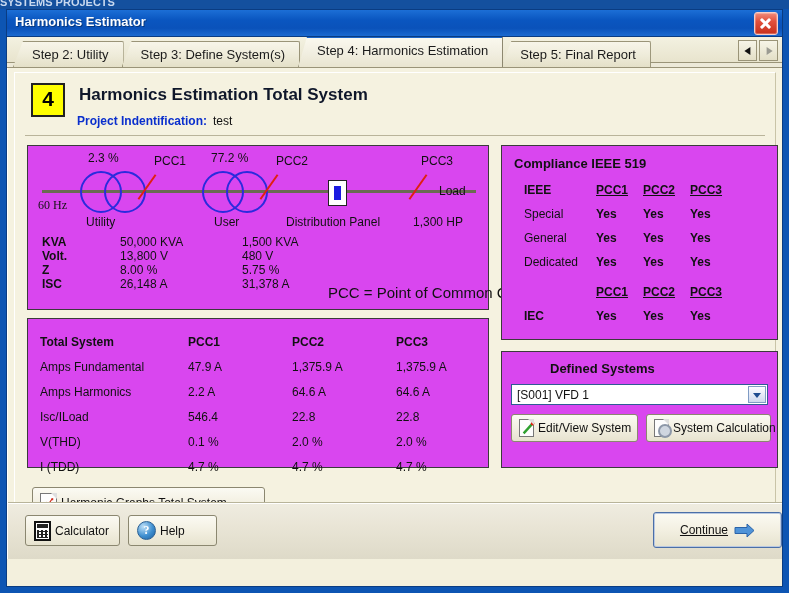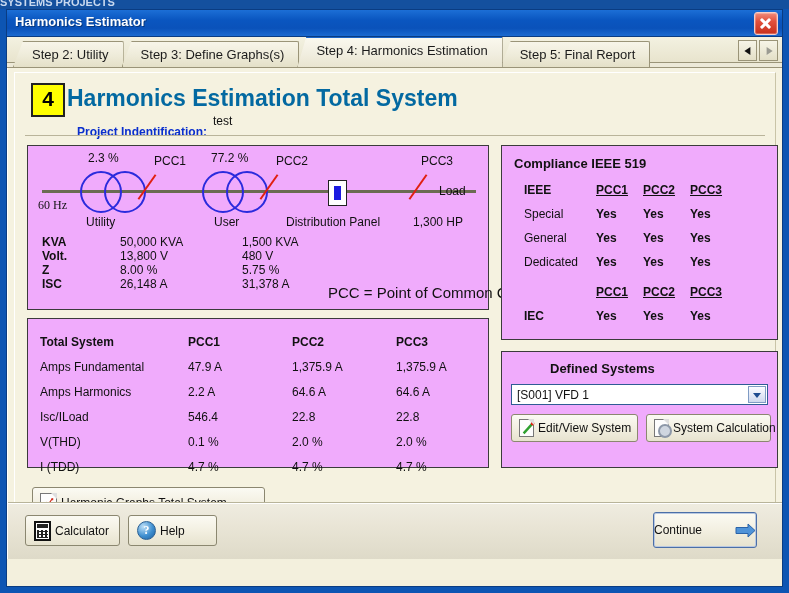--- a/index.html
+++ b/index.html
@@ -141,40 +141,40 @@
 
   .stepbadge {
     position:absolute; left: 16px; top: 10px;
     width: 30px; height: 30px;
     background: #ffff00; border: 2px solid #222;
     color: #000; font-size: 21px; font-weight: bold;
     text-align:center; line-height: 28px;
     font-family: "Liberation Sans", sans-serif;
   }
   .pagetitle {
-    position:absolute; left: 52px; top: 12px;
-    font-size: 23px; font-weight: bold; color: #0369a1;
+    position:absolute; left: 64px; top: 12px;
+    font-size: 17px; font-weight: bold; color: #0f172a;
   }
   .projlabel {
     position:absolute; left: 62px; top: 41px;
-    font-size: 12px; font-weight: bold; color: #0a2fcd; margin-top: 11px;
+    font-size: 12px; font-weight: bold; color: #0a2fcd;
   }
   .projvalue {
     position:absolute; left: 198px; top: 41px;
     font-size: 12px; color: #111;
   }
   .hrule {
     position:absolute; left: 10px; top: 62px; right: 10px; height: 1px;
     background: #b9b49a;
   }
 
   
   .panel {
     position:absolute;
-    background: #f0abfc;
+    background: #d946ef;
     border: 1px solid #3b3b3b;
     box-sizing: border-box;
   }
   #diagram-panel { left: 12px; top: 72px; width: 462px; height: 165px; }
   #totals-panel  { left: 12px; top: 245px; width: 462px; height: 150px; }
   #compliance-panel { left: 486px; top: 72px; width: 277px; height: 195px; }
   #systems-panel { left: 486px; top: 278px; width: 277px; height: 117px; }
 
   .panel-title {
     position:absolute; font-size: 13px; font-weight: bold; color: #111;
@@ -317,21 +317,21 @@
       <div class="closebtn"></div>
     </div>
 
     <div class="tabstrip">
       <div class="tabfiller"></div>
       <div class="tabs">
         <div class="tab">
           <span>Step 2: Utility</span>
         </div>
         <div class="tab">
-          <span>Step 3: Define Graphs(s)</span>
+          <span>Step 3: Define System(s)</span>
         </div>
         <div class="tab active">
           <span>Step 4: Harmonics Estimation</span>
         </div>
         <div class="tab">
           <span>Step 5: Final Report</span>
         </div>
       </div>
       <div class="tabscroll">
         <div class="arrow left">
@@ -549,21 +549,21 @@
           <span class="ico calc"></span>
           <span class="lbl">Calculator</span>
         </div>
 
         <div class="btn" style="left:120px; top:11px; width:89px; height:31px;">
           <span class="ico help">?</span>
           <span class="lbl">Help</span>
         </div>
 
 
-        <div class="btn default" style="left:645px; top:8px; width:104px; height:36px; justify-content:space-between;">
+        <div class="btn default" style="left:645px; top:8px; width:129px; height:36px; justify-content:center;text-decoration:underline;">
           <span class="lbl" style="margin-left:0;margin-right:6px;">Continue</span>
           <span class="arrowglyph">
             <svg viewBox="0 0 21 15" width="21" height="15">
               <polygon points="20,7.5 13,1 13,4.5 1,4.5 1,10.5 13,10.5 13,14" fill="#4f93d8" stroke="#2a63a8" stroke-width="1"></polygon>
             </svg>
           </span>
         </div>
       </div>
 
     </div>

